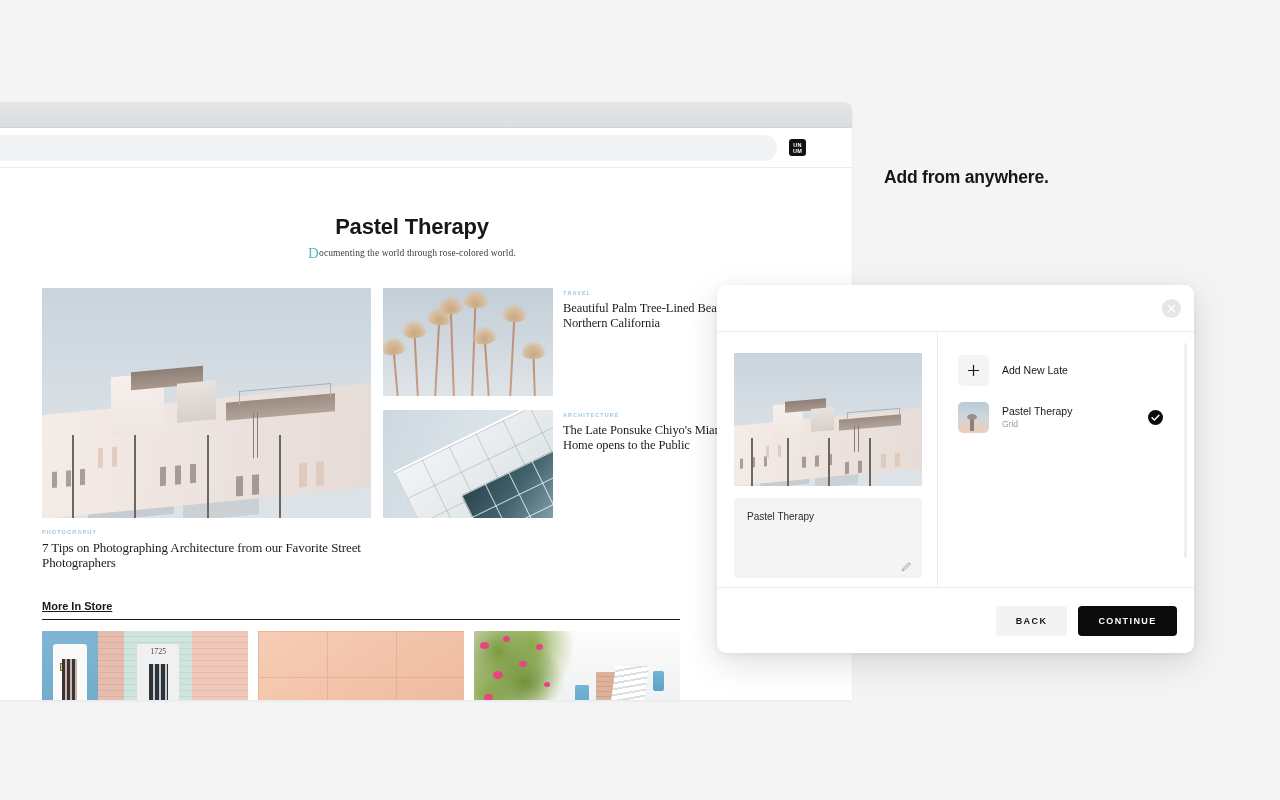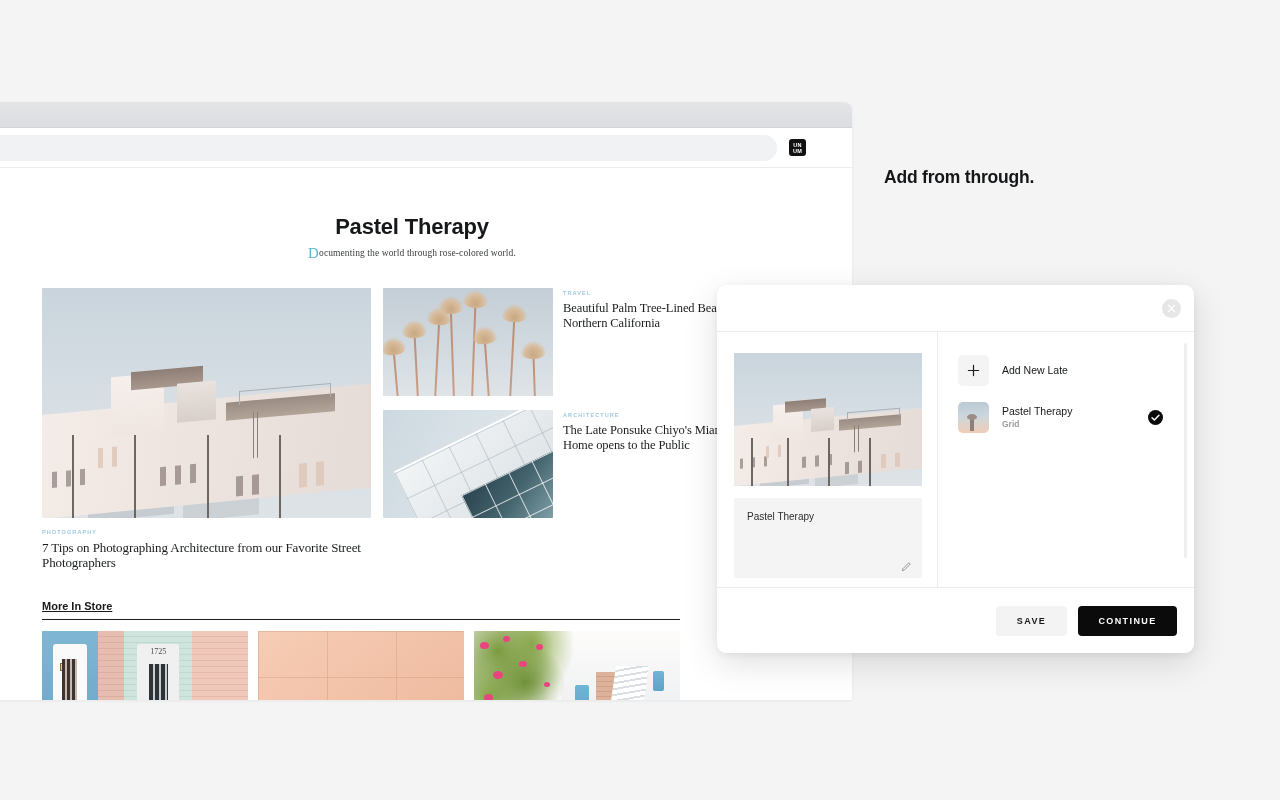--- a/index.html
+++ b/index.html
@@ -506,21 +506,21 @@
   }
   .space-thumb-obj::before {
     content: ""; position: absolute;
     left: -3px; top: -4px; width: 10px; height: 6px;
     border-radius: 50%;
     background: #9d8e85;
   }
 
   .space-label { margin-left: 13px; flex: 1; min-width: 0; }
   .space-name { font-size: 10.5px; color: #16181a; }
-  .space-sub { font-size: 8.5px; color: #9a9c9e; margin-top: 2px; font-weight: bold; }
+  .space-sub { font-size: 8.5px; color: #9a9c9e; margin-top: 2px; }
 
   .check-icon { width: 15px; height: 15px; flex: 0 0 auto; margin-right: 13px; }
 
   .add-label { margin-left: 13px; font-size: 10.5px; color: #16181a; }
 
   .scrollbar-track {
     position: absolute;
     right: 7px; top: 11px;
     width: 3.5px; height: 215px;
     background: #efefef;
@@ -729,21 +729,21 @@
               <div class="blossom" style="left:34%;top:56%;width:6px;height:5px;"></div>
             </div>
           </div>
 
         </div>
       </div>
 
     </div>
   </div>
 
-  <div class="promo-text">Add from through.</div>
+  <div class="promo-text">Add from anywhere.</div>
 
   <div class="modal">
 
     <div class="modal-header">
       <div class="modal-close" title="Close">
         <svg width="9" height="9" viewBox="0 0 10 10" aria-hidden="true">
           <path d="M1.5 1.5 L8.5 8.5 M8.5 1.5 L1.5 8.5" stroke="#ffffff" stroke-width="1.5" stroke-linecap="round"></path>
         </svg>
       </div>
     </div>
@@ -828,19 +828,19 @@
             </svg>
           </div>
         </div>
 
         <div class="scrollbar-track"></div>
       </div>
 
     </div>
 
     <div class="modal-footer">
-      <button class="btn btn-back">SAVE</button>
+      <button class="btn btn-back">BACK</button>
       <button class="btn btn-continue">CONTINUE</button>
     </div>
 
   </div>
 
 </div>
 
 </body></html>

